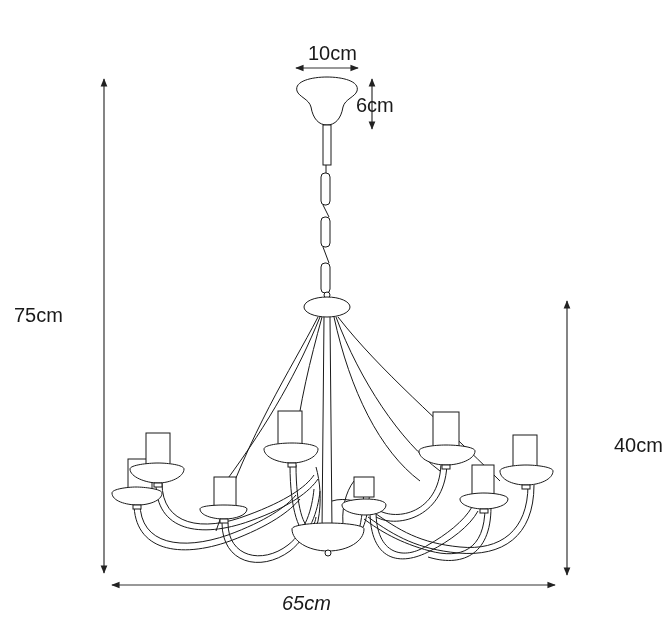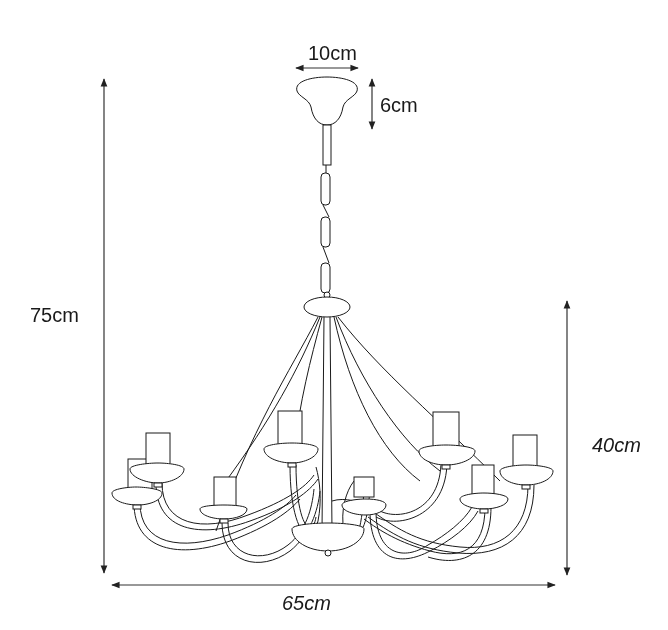--- a/index.html
+++ b/index.html
@@ -137,17 +137,17 @@
           <rect x="522" y="474" width="8" height="4"></rect>
         </g>
       </g>
 
       <path d="M292,518 C292,514 312,512 328,512 C344,512 364,514 364,518 C364,530 348,540 328,540 C308,540 292,530 292,518 Z"></path>
       <circle cx="328" cy="542" r="3"></circle>
     </g>
   </svg>
 
   <span class="label" style="left:308px; top:32px;">10cm</span>
-  <span class="label" style="left:380px; top:84px;">6cm</span>
-  <span class="label" style="left:30px; top:294px;">75cm</span>
-  <span class="label" style="left:592px; top:424px;font-style:italic;">40cm</span>
+  <span class="label" style="left:356px; top:84px;">6cm</span>
+  <span class="label" style="left:14px; top:294px;">75cm</span>
+  <span class="label" style="left:614px; top:424px;">40cm</span>
   <span class="label" style="left:282px; top:582px;font-style:italic;">65cm</span>
 </div>
 
 </body></html>

